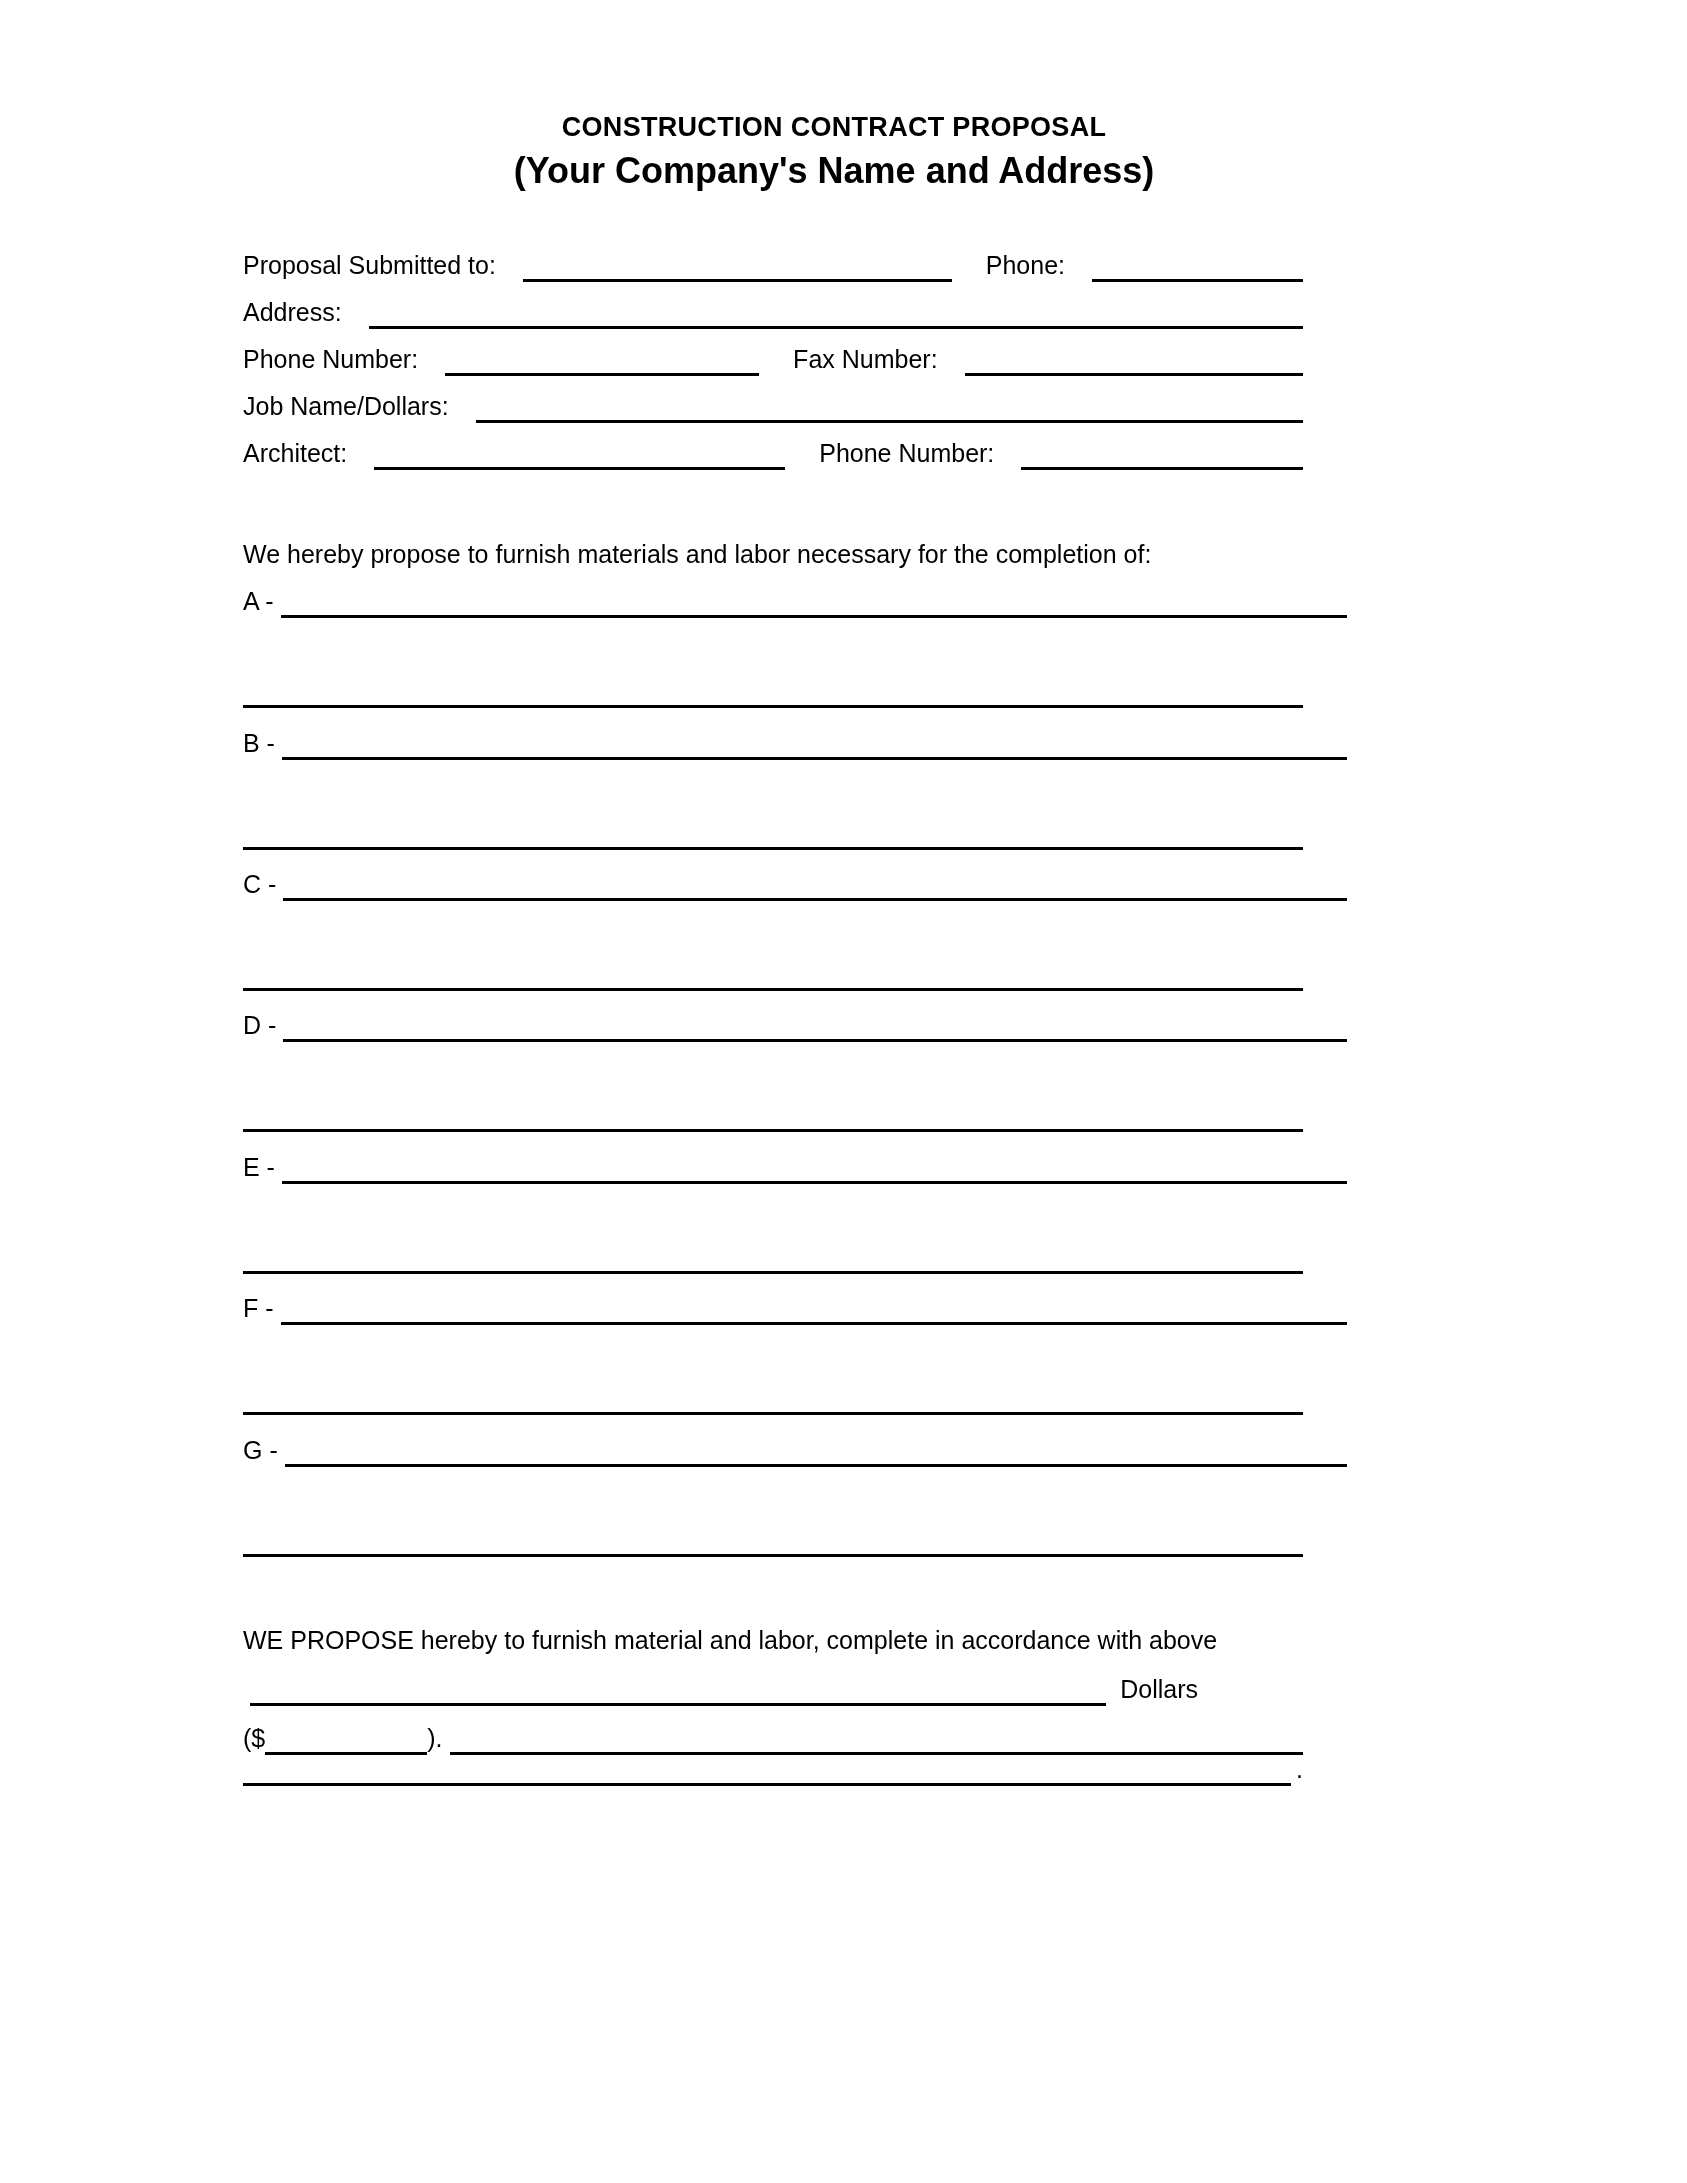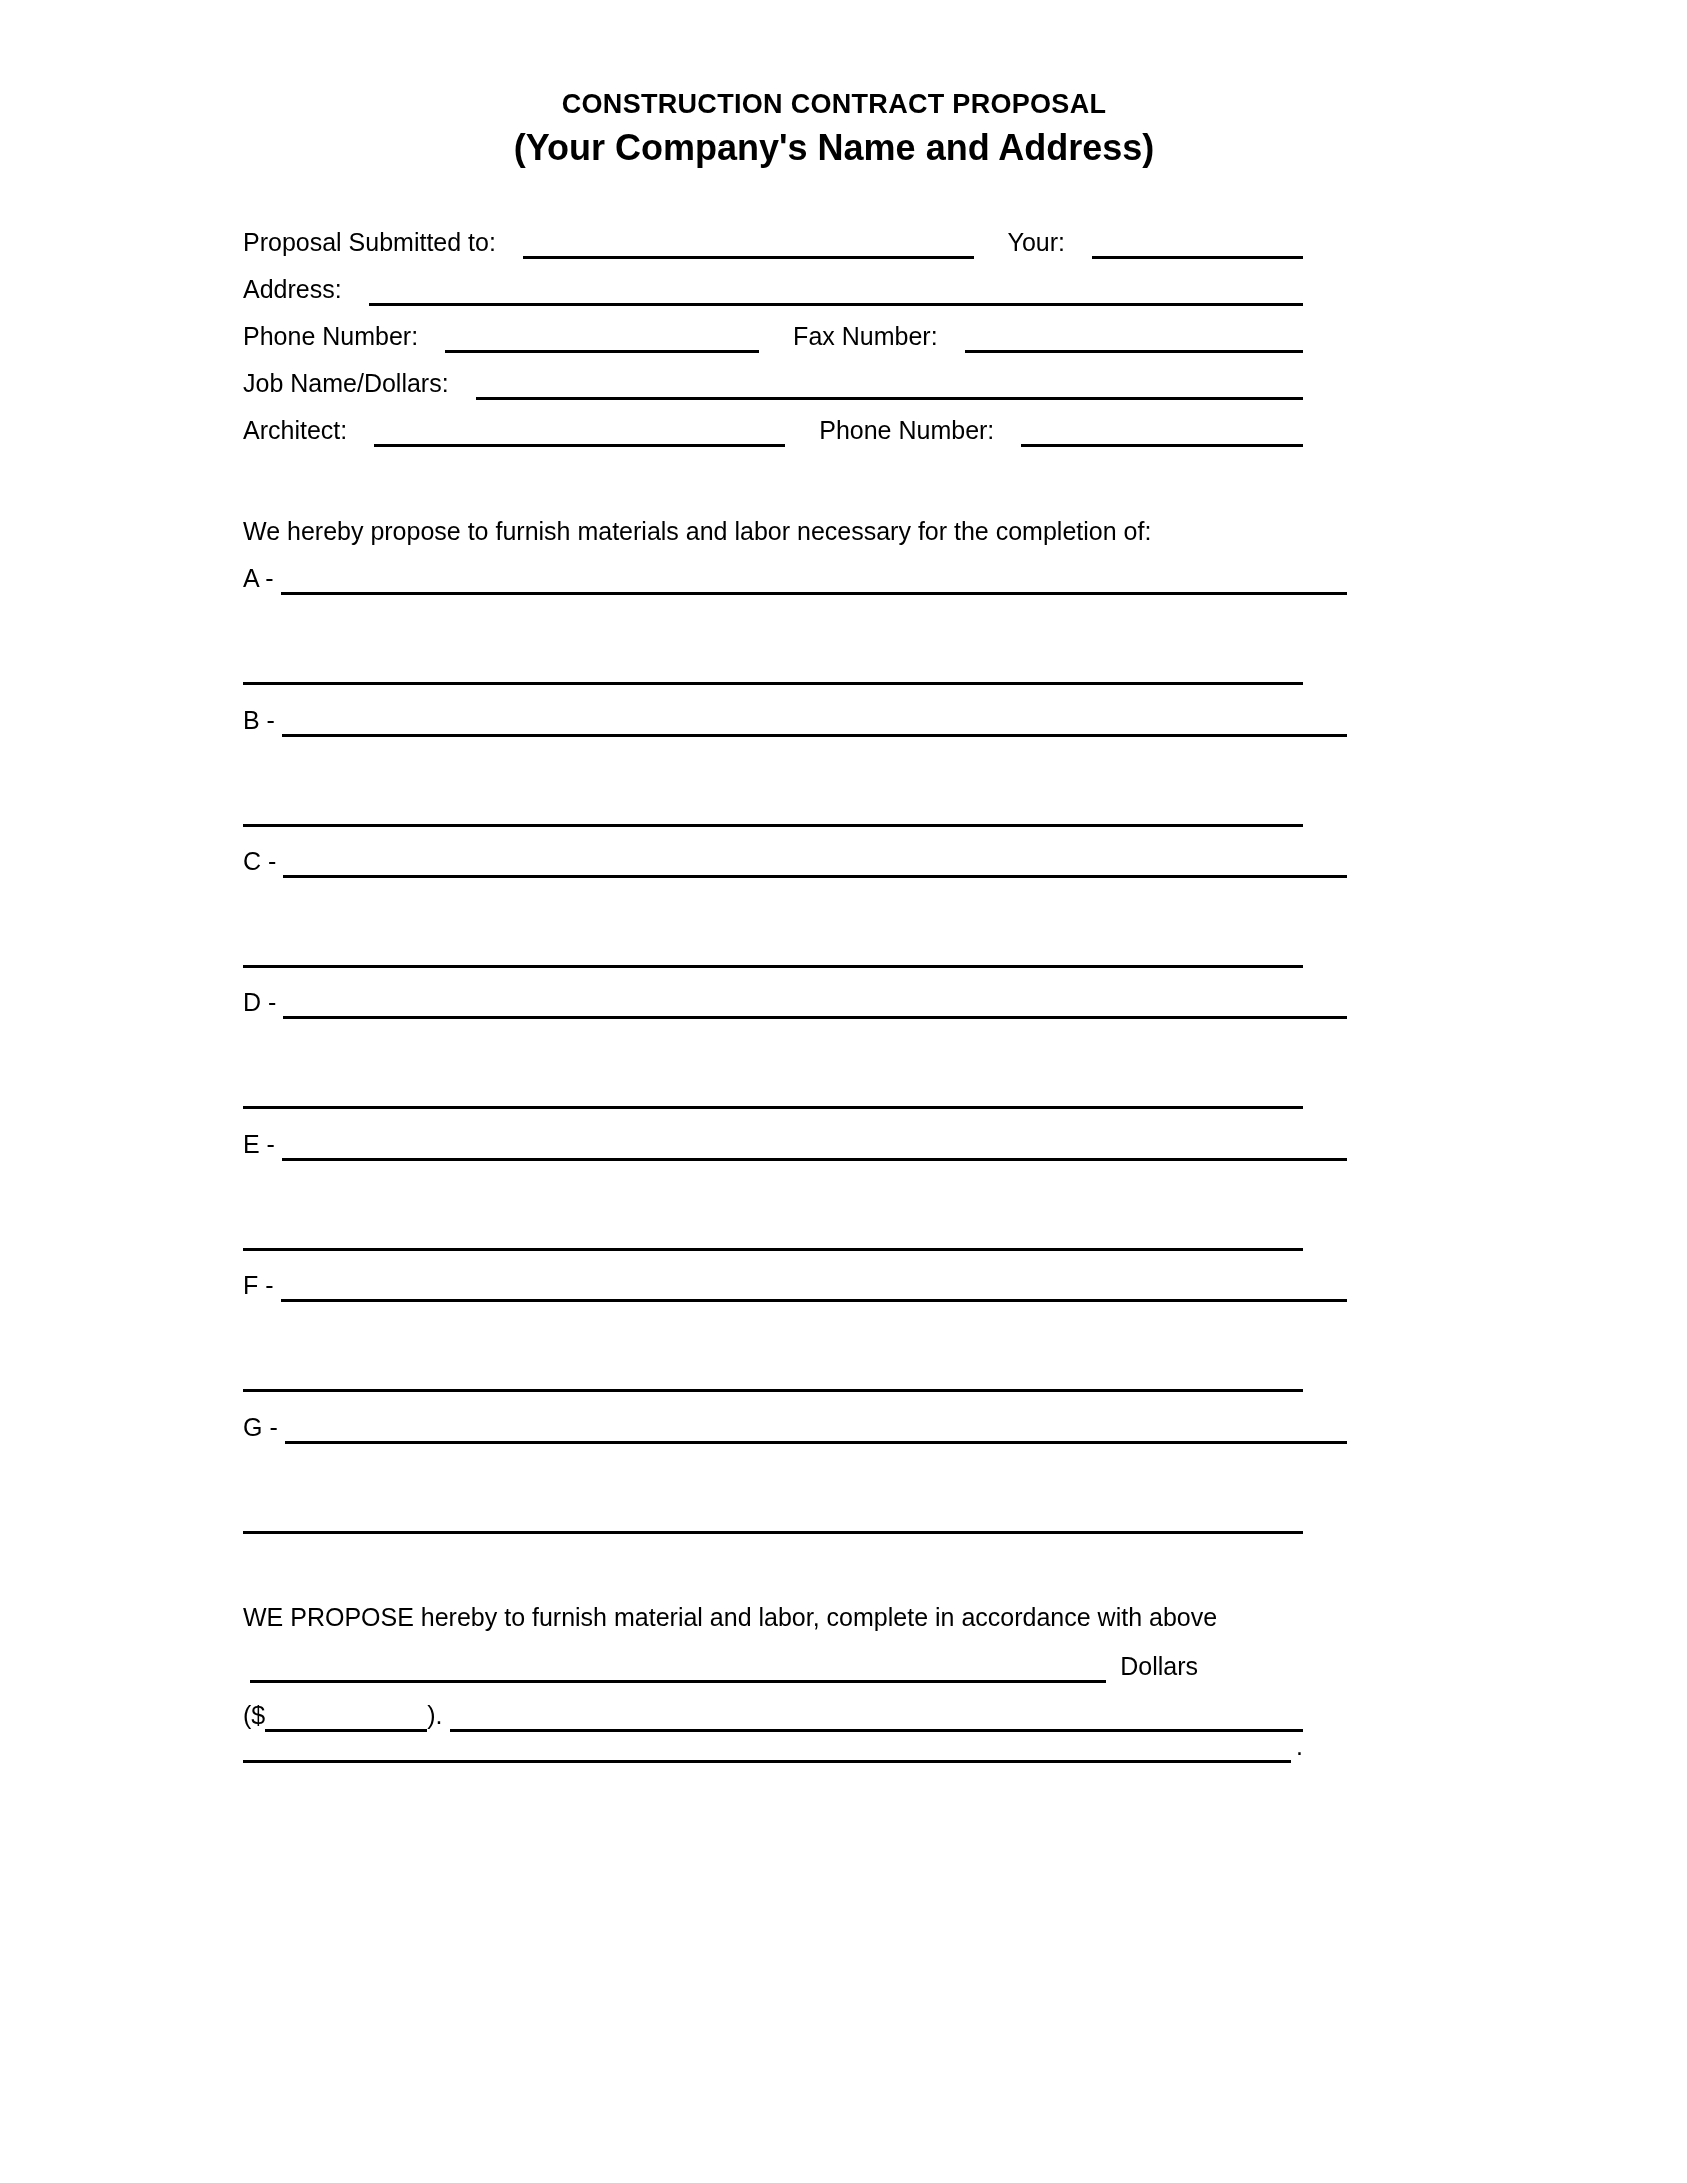--- a/index.html
+++ b/index.html
@@ -7,21 +7,21 @@
     position:relative;
     width:1687px;
     height:2184px;
     background:#ffffff;
     color:#000000;
     font-family:"Liberation Sans", sans-serif;
     font-size:25px;
     overflow:hidden;
   }
   .titleblock {
-    padding-top:89px;
+    padding-top:112px;
     margin:0 262px 0 243px;
     text-align:center;
   }
   .title {
     font-size:27px;
     font-weight:bold;
     line-height:31px;
     letter-spacing:0.3px;
   }
   .subtitle {
@@ -102,21 +102,21 @@
     <div class="title">CONSTRUCTION CONTRACT PROPOSAL</div>
     <div class="subtitle">(Your Company's Name and Address)</div>
   </div>
 
   <div class="content">
 
     <div class="fields">
       <div class="frow">
         <span class="lbl">Proposal Submitted to:</span>
         <span class="fill"></span>
-        <span class="lbl mid">Your:</span>
+        <span class="lbl mid">Phone:</span>
         <span class="fill w242"></span>
       </div>
       <div class="frow">
         <span class="lbl">Address:</span>
         <span class="fill"></span>
       </div>
       <div class="frow">
         <span class="lbl">Phone Number:</span>
         <span class="fill w360"></span>
         <span class="lbl mid">Fax Number:</span>

